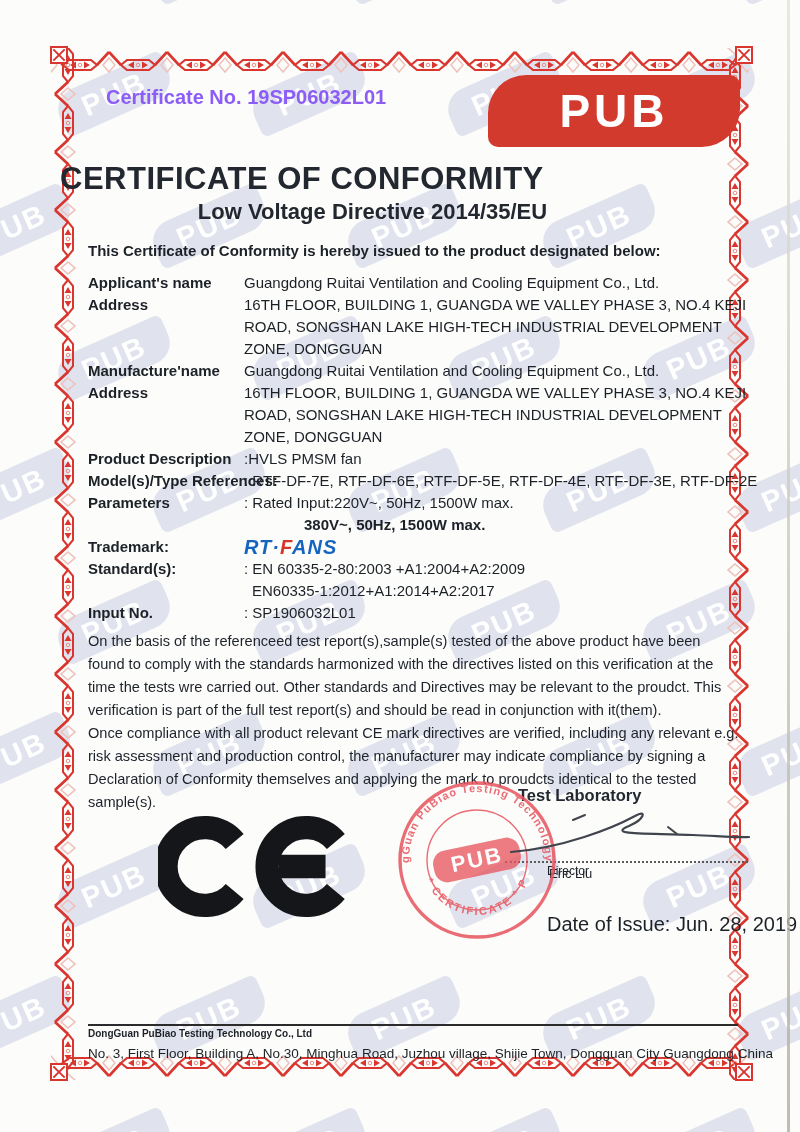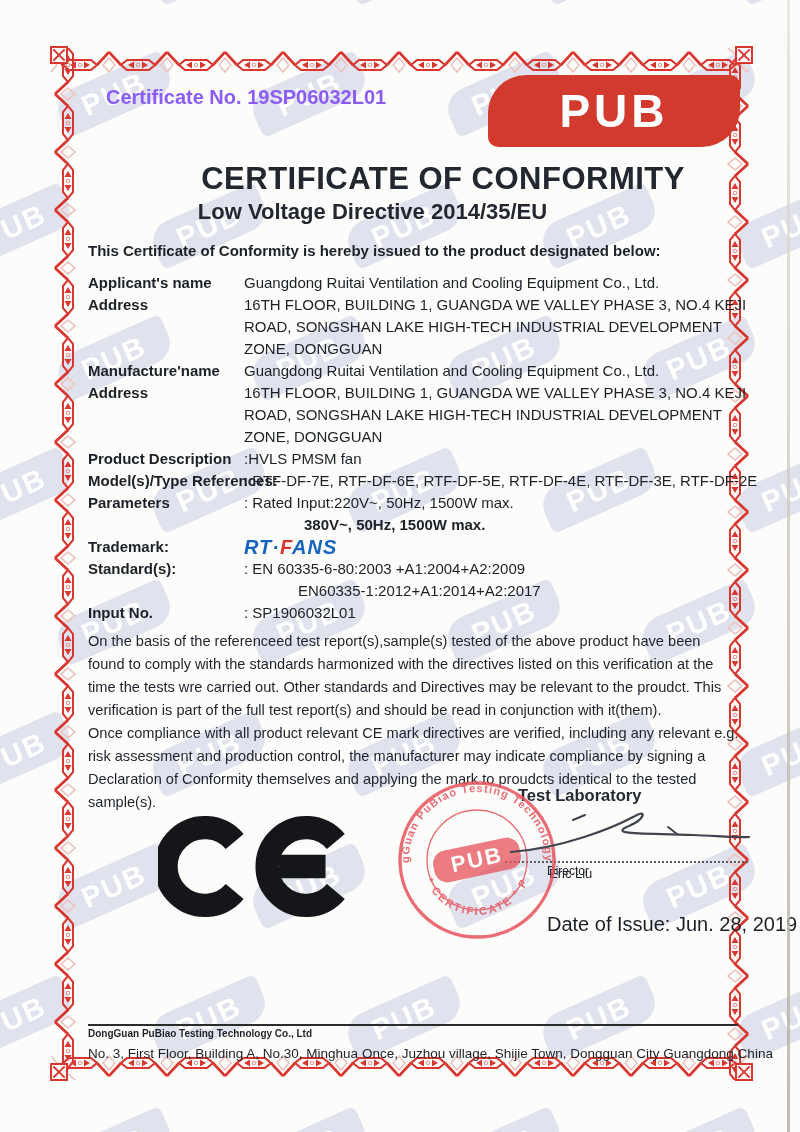--- a/index.html
+++ b/index.html
@@ -34,30 +34,30 @@
   
   .content { position:absolute; inset:0; z-index:3; color:#1c2128; }
   .abs { position:absolute; }
 
   .cert-no { left:106px; top:86px; font-size:20px; font-weight:bold; color:#8b5cf6; }
 
   .pub-logo { left:488px; top:75px; width:252px; height:72px; background:#d23a2e;
         border-radius:38px 10px 38px 10px; display:flex; align-items:center; justify-content:center;
         color:#ffffff; font-size:46px; font-weight:bold; letter-spacing:4px; }
 
-  .title    { left:60px; top:161px; width:625px; text-align:right; font-size:31px; font-weight:bold; color:#23272f; letter-spacing:.5px; }
+  .title    { left:60px; top:161px; width:625px; text-align:left; font-size:31px; font-weight:bold; color:#23272f; letter-spacing:.5px; }
   .subtitle { left:60px; top:199px; width:625px; text-align:center; font-size:22px; font-weight:bold; color:#23272f; }
   .intro    { left:88px; top:242px; font-size:15px;font-weight:bold; }
 
   .fields { left:88px; top:272px; width:655px; font-size:15px; line-height:22px; }
   .frow { display:flex; }
   .flabel { min-width:152px; padding-right:4px; font-weight:bold; white-space:nowrap; }
   .fvalue { white-space:nowrap; }
   .ind-params { padding-left:60px;font-weight:bold; }
-  .ind-std { padding-left:8px;margin-left:46px; }
+  .ind-std { padding-left:8px; }
   .tm-logo { font-style:italic; font-weight:bold; font-size:20px; letter-spacing:1px; }
   .tm-blue { color:#1565c0; } .tm-red { color:#d5352b; }
 
   .paras { left:88px; top:630px; width:652px; font-size:14.6px; line-height:23px; color:#1d222b; }
 
   .test-lab { left:518px; top:786px; font-size:16.5px; font-weight:bold; color:#23272f;text-align:center; }
   .sig-svg  { left:503px; top:806px; z-index:5; }
   .sig-dots { left:505px; top:843px; width:243px; height:18px; border-bottom:2px dotted #5a5a5a; }
   .signer-name  { left:549px; top:866px; font-size:13px; }
   .signer-title { left:547px; top:864px; font-size:12px; }
@@ -203,21 +203,21 @@
           <div class="ind-params">380V~, 50Hz, 1500W max.</div>
         </div>
       </div>
       <div class="frow">
         <div class="flabel">Trademark:</div>
         <div class="fvalue tm-logo"><span class="tm-blue">RT·</span><span class="tm-red">F</span><span class="tm-blue">ANS</span></div>
       </div>
       <div class="frow">
         <div class="flabel">Standard(s):</div>
         <div class="fvalue">
-          <div>: EN 60335-6-80:2003 +A1:2004+A2:2009</div>
+          <div>: EN 60335-2-80:2003 +A1:2004+A2:2009</div>
           <div class="ind-std">EN60335-1:2012+A1:2014+A2:2017</div>
         </div>
       </div>
       <div class="frow">
         <div class="flabel">Input No.</div>
         <div class="fvalue">: SP1906032L01</div>
       </div>
     </div>
 
     <div class="abs paras">
@@ -255,18 +255,18 @@
       <path d="M 8,46 C 60,42 110,22 132,10 C 144,3 142,13 126,20 C 104,29 140,27 190,29 C 215,30 235,32 246,31" fill="none" stroke="#40454d" stroke-width="2.2" stroke-linecap="round"></path>
       <path d="M 70,14 l 12,-5 M 165,21 l 9,7" fill="none" stroke="#40454d" stroke-width="2" stroke-linecap="round"></path>
     </svg>
     <div class="abs sig-dots"></div>
     <div class="abs signer-name">Eric Liu</div>
     <div class="abs signer-title">Director</div>
     <div class="abs issue-date">Date of Issue: Jun. 28, 2019</div>
 
     <div class="abs footer-rule"></div>
     <div class="abs footer-co">DongGuan PuBiao Testing Technology Co., Ltd</div>
-    <div class="abs footer-addr">No. 3, First Floor, Building A, No.30, Minghua Once, Juzhou village, Shijie Town, Dongguan City Guangdong China</div>
+    <div class="abs footer-addr">No. 3, First Floor, Building A, No.30, Minghua Road, Juzhou village, Shijie Town, Dongguan City Guangdong China</div>
 
   </div>
 
   <div class="page-edge-right"></div>
 </div>
 
 </body></html>

